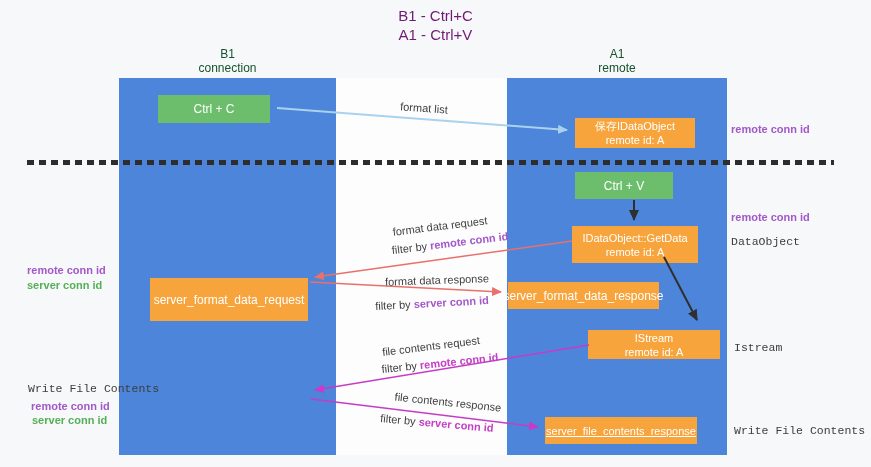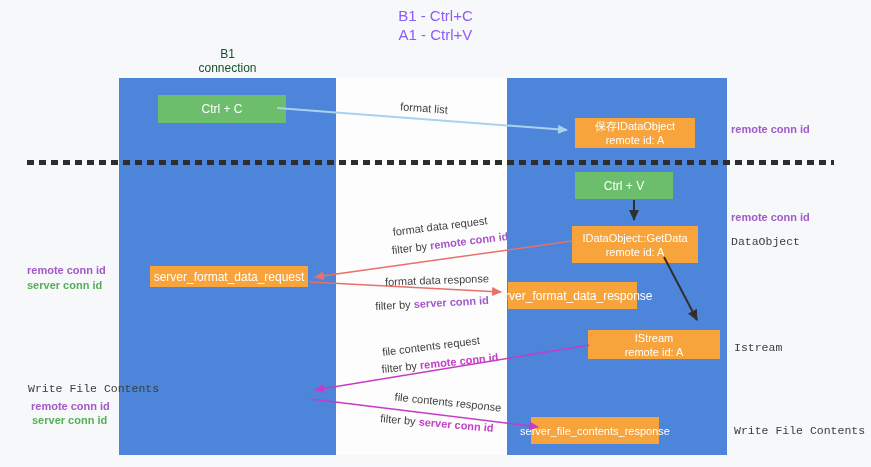--- a/index.html
+++ b/index.html
@@ -1,21 +1,21 @@
 <!DOCTYPE html>
 <html><head>
 <meta charset="utf-8">
 <style>
   html,body{margin:0;padding:0;}
   body{font-family:"Liberation Sans", sans-serif;background:#f7f8f9;}
   #canvas{position:relative;width:871px;height:467px;background:#f7f8f9;overflow:hidden;}
   .col{position:absolute;top:78px;height:377px;background:#4C85D9;}
   .strip{position:absolute;top:78px;height:377px;background:#fdfdfd;}
   .title{position:absolute;left:0;top:6px;width:871px;text-align:center;
-         font-size:15px;line-height:19px;color:#8b5cf6;}
+         font-size:15px;line-height:19px;color:#701a75;}
   .colhead{position:absolute;top:47px;text-align:center;font-size:12px;
            line-height:14px;color:#14532d;}
   .box{position:absolute;color:#fff;display:flex;flex-direction:column;
        align-items:center;justify-content:center;text-align:center;
        font-size:12px;line-height:14px;z-index:2;}
   .orange{background:#F7A43C;}
   .green{background:#6CBE6C;}
   .small{font-size:11px;}
   .dashline{position:absolute;left:27px;top:160px;width:807px;height:5px;z-index:3;
             background:repeating-linear-gradient(to right,#2d2d2d 0 7px,transparent 7px 12px);}
@@ -35,60 +35,64 @@
 
   <div class="title">
     <div>B1 - Ctrl+C</div>
     <div>A1 - Ctrl+V</div>
   </div>
 
   <div class="colhead" style="left:119px;width:217px;">
     <div>B1</div>
     <div>connection</div>
   </div>
+  <div class="colhead" style="left:507px;width:220px;">
+    <div>A1</div>
+    <div>remote</div>
+  </div>
 
   <div class="strip" style="left:336px;width:171px;"></div>
   <div class="col" style="left:119px;width:217px;"></div>
   <div class="col" style="left:507px;width:220px;"></div>
 
   <div class="dashline"></div>
 
-  <div class="box green" style="left:158px;top:95px;width:128px;height:28px;">
+  <div class="box green" style="left:158px;top:95px;width:112px;height:28px;">
     <div>Ctrl + C</div>
   </div>
 
   <div class="box orange small" style="left:575px;top:118px;width:120px;height:30px;">
     <div>保存IDataObject</div>
     <div>remote id: A</div>
   </div>
 
   <div class="box green" style="left:575px;top:172px;width:98px;height:27px;">
     <div>Ctrl + V</div>
   </div>
 
   <div class="box orange small" style="left:572px;top:226px;width:126px;height:37px;">
     <div>IDataObject::GetData</div>
     <div>remote id: A</div>
   </div>
 
-  <div class="box orange" style="left:150px;top:266px;width:158px;height:21px;">
+  <div class="box orange" style="left:150px;top:278px;width:158px;height:43px;">
     <div>server_format_data_request</div>
   </div>
 
-  <div class="box orange" style="left:508px;top:282px;width:129px;height:27px;">
+  <div class="box orange" style="left:508px;top:282px;width:151px;height:27px;">
     <div>server_format_data_response</div>
   </div>
 
   <div class="box orange small" style="left:588px;top:330px;width:132px;height:29px;">
     <div>IStream</div>
     <div>remote id: A</div>
   </div>
 
 
-  <div class="box orange small" style="left:531px;top:417px;width:128px;height:27px;">
+  <div class="box orange small" style="left:545px;top:417px;width:152px;height:27px;text-decoration:underline;">
     <div>server_file_contents_response</div>
   </div>
 
   <svg class="arrows" width="871" height="467" viewBox="0 0 871 467">
     <defs>
       <marker id="ah-blue" markerUnits="userSpaceOnUse" markerWidth="10" markerHeight="9" refX="9" refY="4.5" orient="auto">
         <path d="M0,0 L10,4.5 L0,9 z" fill="#A9D2EE"></path>
       </marker>
       <marker id="ah-black" markerUnits="userSpaceOnUse" markerWidth="11" markerHeight="10" refX="10" refY="5" orient="auto">
         <path d="M0,0 L11,5 L0,10 z" fill="#2f2f2f"></path>

